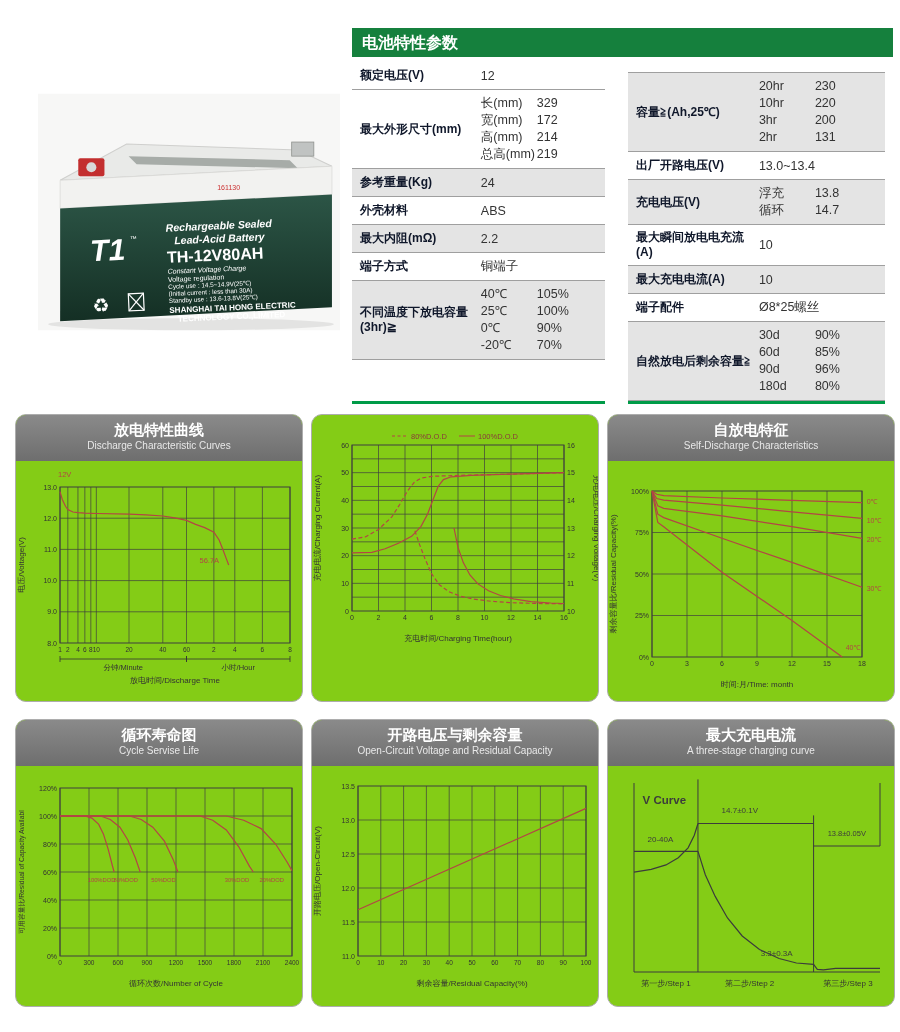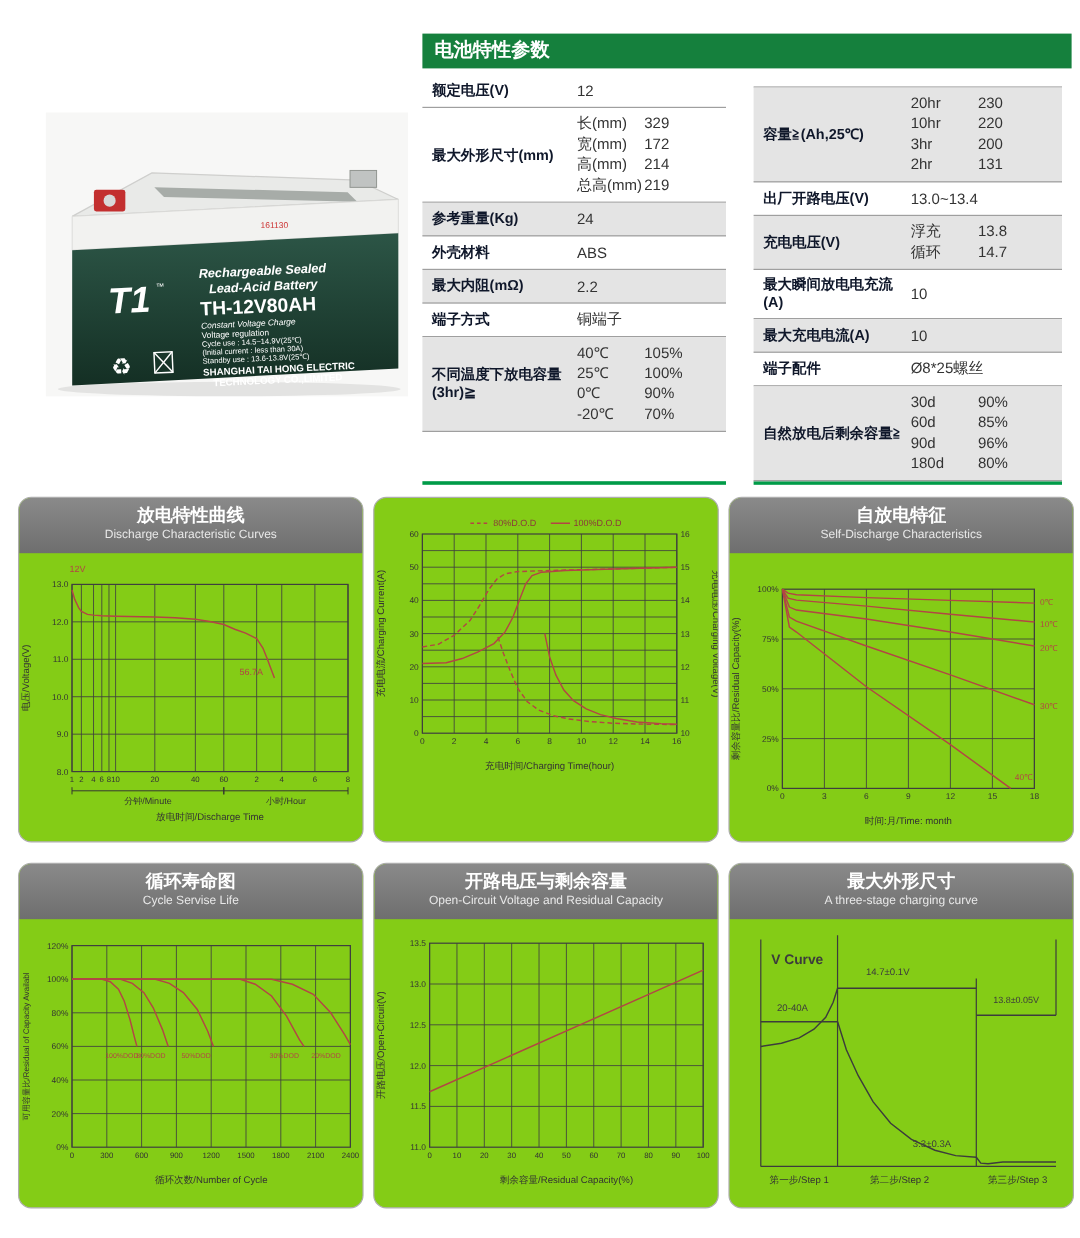--- a/index.html
+++ b/index.html
@@ -489,21 +489,21 @@
           <text x="43" y="90.5" font-size="7" text-anchor="end" fill="#333333">12.5</text>
           <text x="43" y="56.5" font-size="7" text-anchor="end" fill="#333333">13.0</text>
           <text x="43" y="22.5" font-size="7" text-anchor="end" fill="#333333">13.5</text>
           <text x="160" y="220" font-size="8" text-anchor="middle" fill="#333333">剩余容量/Residual Capacity(%)</text>
           <text x="8" y="105" font-size="8" text-anchor="middle" fill="#333333" transform="rotate(-90 8 105)">开路电压/Open-Circuit(V)</text>
           <path d="M46.0 143.8 L274.0 42.4" fill="none" stroke="#b34545" stroke-width="1.2"></path>
         </svg>
       </div>
       <div class="card">
         <div class="card-head">
-          <div class="cn">最大外形尺寸</div>
+          <div class="cn">最大充电电流</div>
           <div class="en">A three-stage charging curve</div>
         </div>
         <svg viewBox="0 0 288 242" width="288" height="242">
           <line x1="26" x2="26" y1="206" y2="17" stroke="#3c3c3c" stroke-width="1"></line>
           <line x1="89.96000000000001" x2="89.96000000000001" y1="206" y2="13.399999999999977" stroke="#3c3c3c" stroke-width="1"></line>
           <line x1="205.57999999999998" x2="205.57999999999998" y1="206" y2="49.400000000000006" stroke="#3c3c3c" stroke-width="1"></line>
           <line x1="272" x2="272" y1="80.00000000000001" y2="17" stroke="#3c3c3c" stroke-width="1"></line>
           <text x="57.980000000000004" y="220" font-size="8" text-anchor="middle" fill="#333333">第一步/Step 1</text>
           <text x="141.62" y="220" font-size="8" text-anchor="middle" fill="#333333">第二步/Step 2</text>
           <text x="240.02" y="220" font-size="8" text-anchor="middle" fill="#333333">第三步/Step 3</text>

